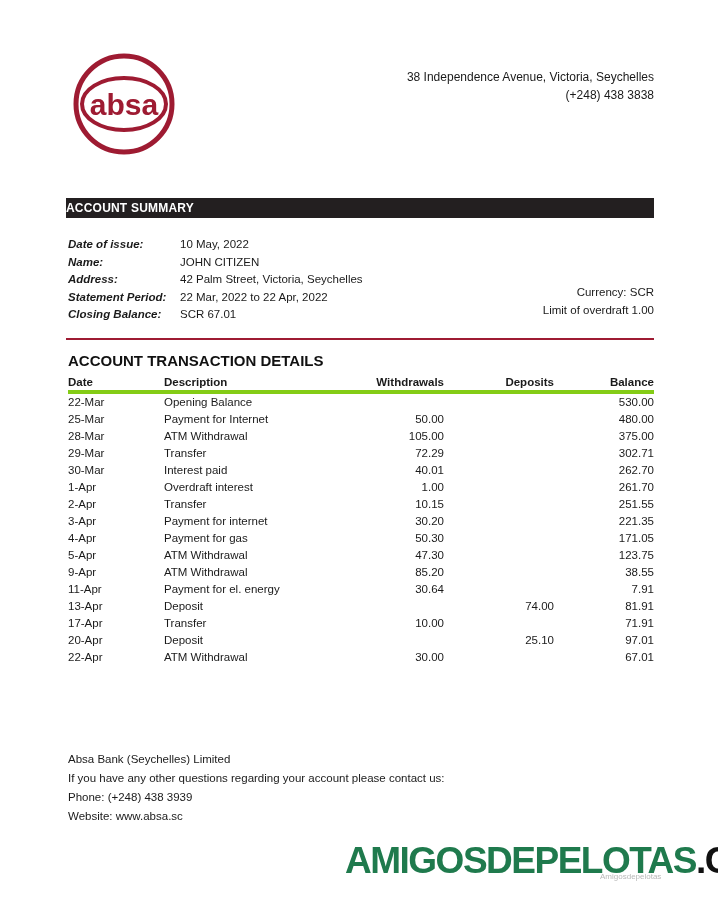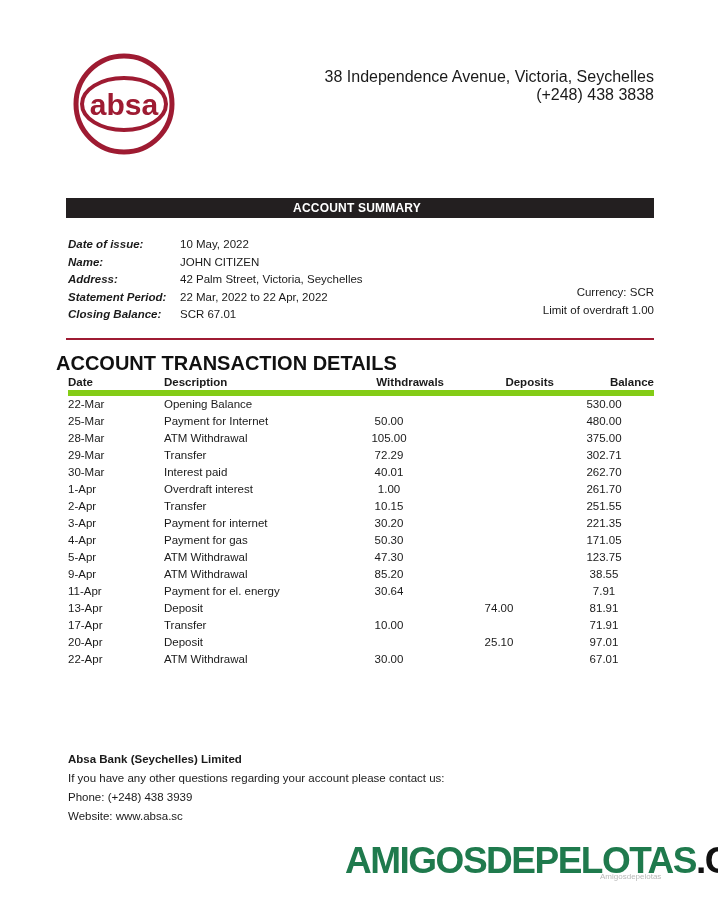--- a/index.html
+++ b/index.html
@@ -37,37 +37,37 @@
     width: 104px;
     height: 104px;
   }
   .logo svg { display: block; }
 
   .addr-block {
     position: absolute;
     right: 0;
     top: 16px;
     text-align: right;
-    font-size: 16px;
+    font-size: 12px;
     line-height: 18px;
     color: #1a1a1a;
   }
 
   
   .summary-bar {
     position: absolute;
     left: 66px;
     right: 64px;
     top: 198px;
     height: 20px;
     background: #231f20;
     color: #ffffff;
     font-size: 12px;
     font-weight: bold;
-    text-align: center;
+    text-align: left;
     line-height: 20px;
     padding-right: 6px;
     box-sizing: border-box;
     letter-spacing: 0.2px;
   }
 
   
   .summary {
     position: absolute;
     left: 68px;
@@ -106,65 +106,65 @@
     left: 66px;
     right: 64px;
     top: 338px;
     border-top: 2px solid #9e1b32;
     height: 0;
   }
 
   
   .txn-title {
     position: absolute;
-    left: 56px;
+    left: 68px;
     top: 352px;
-    font-size: 20px;
+    font-size: 15px;
     font-weight: bold;
     color: #111;
   }
   .txn-table {
     position: absolute;
     left: 68px;
     right: 64px;
     top: 376px;
     border-collapse: collapse;
     width: 586px;
   }
   .txn-table th {
     font-size: 11.5px;
     font-weight: bold;
     text-align: left;
     padding: 0 0 2px 0;
-    border-bottom: 6px solid #84cc16;
+    border-bottom: 4px solid #84cc16;
   }
   .txn-table th.r { text-align: right; }
   .txn-table td {
     font-size: 11.5px;
     line-height: 17px;
     padding: 0;
     white-space: nowrap;
   }
-  .txn-table td.num { text-align: center; }
+  .txn-table td.num { text-align: right; }
   .col-date  { width: 96px; }
   .col-desc  { width: 170px; }
   .col-with  { width: 110px; }
   .col-dep   { width: 110px; }
   .col-bal   { width: 100px; }
 
   
   .footer {
     position: absolute;
     left: 68px;
     top: 750px;
     font-size: 11.5px;
     line-height: 19px;
     color: #1a1a1a;
   }
-  .footer .fname { font-weight: bold; }
+  .footer .fname { font-weight: normal; }
 
   
   .watermark {
     position: absolute;
     left: 345px;
     top: 840px;
     font-size: 37px;
     font-weight: bold;
     letter-spacing: -1.5px;
     font-family: "Liberation Sans", sans-serif;

